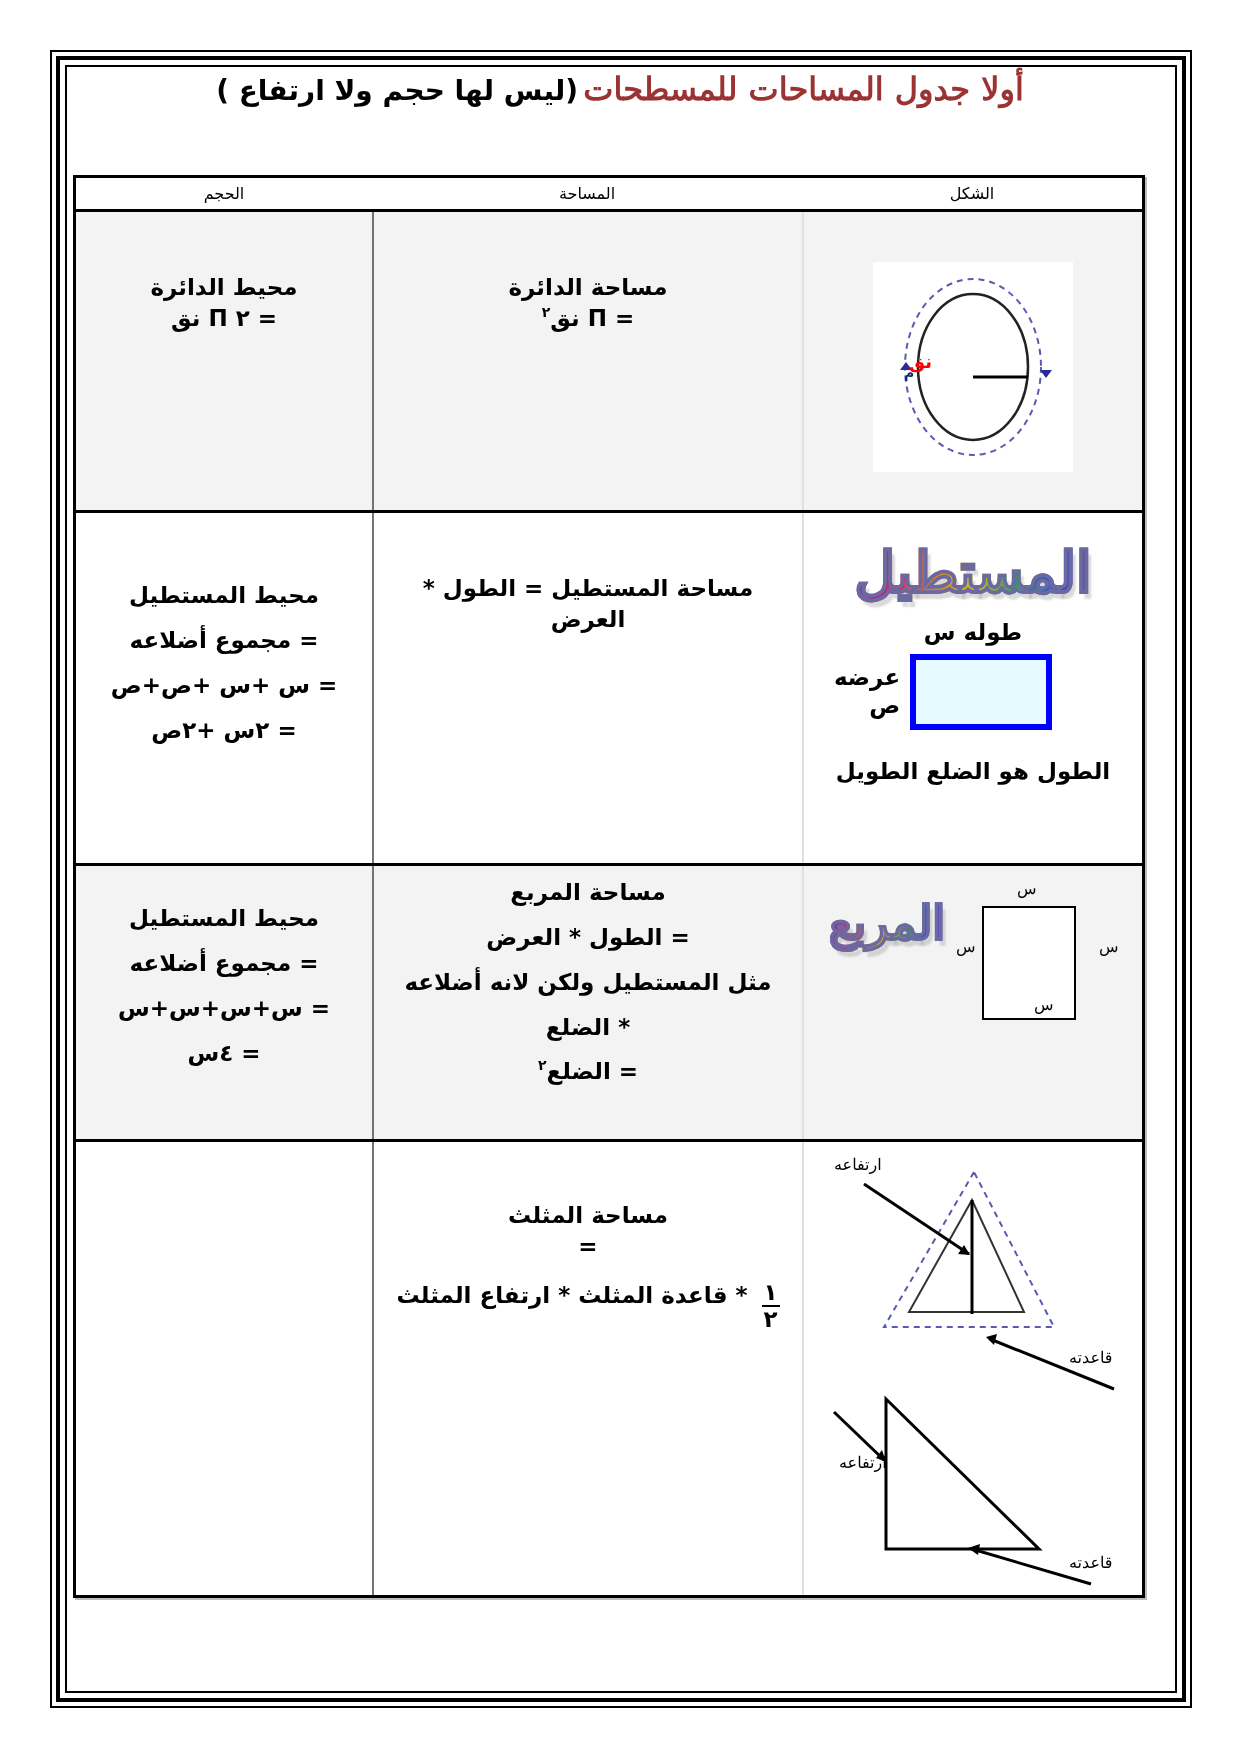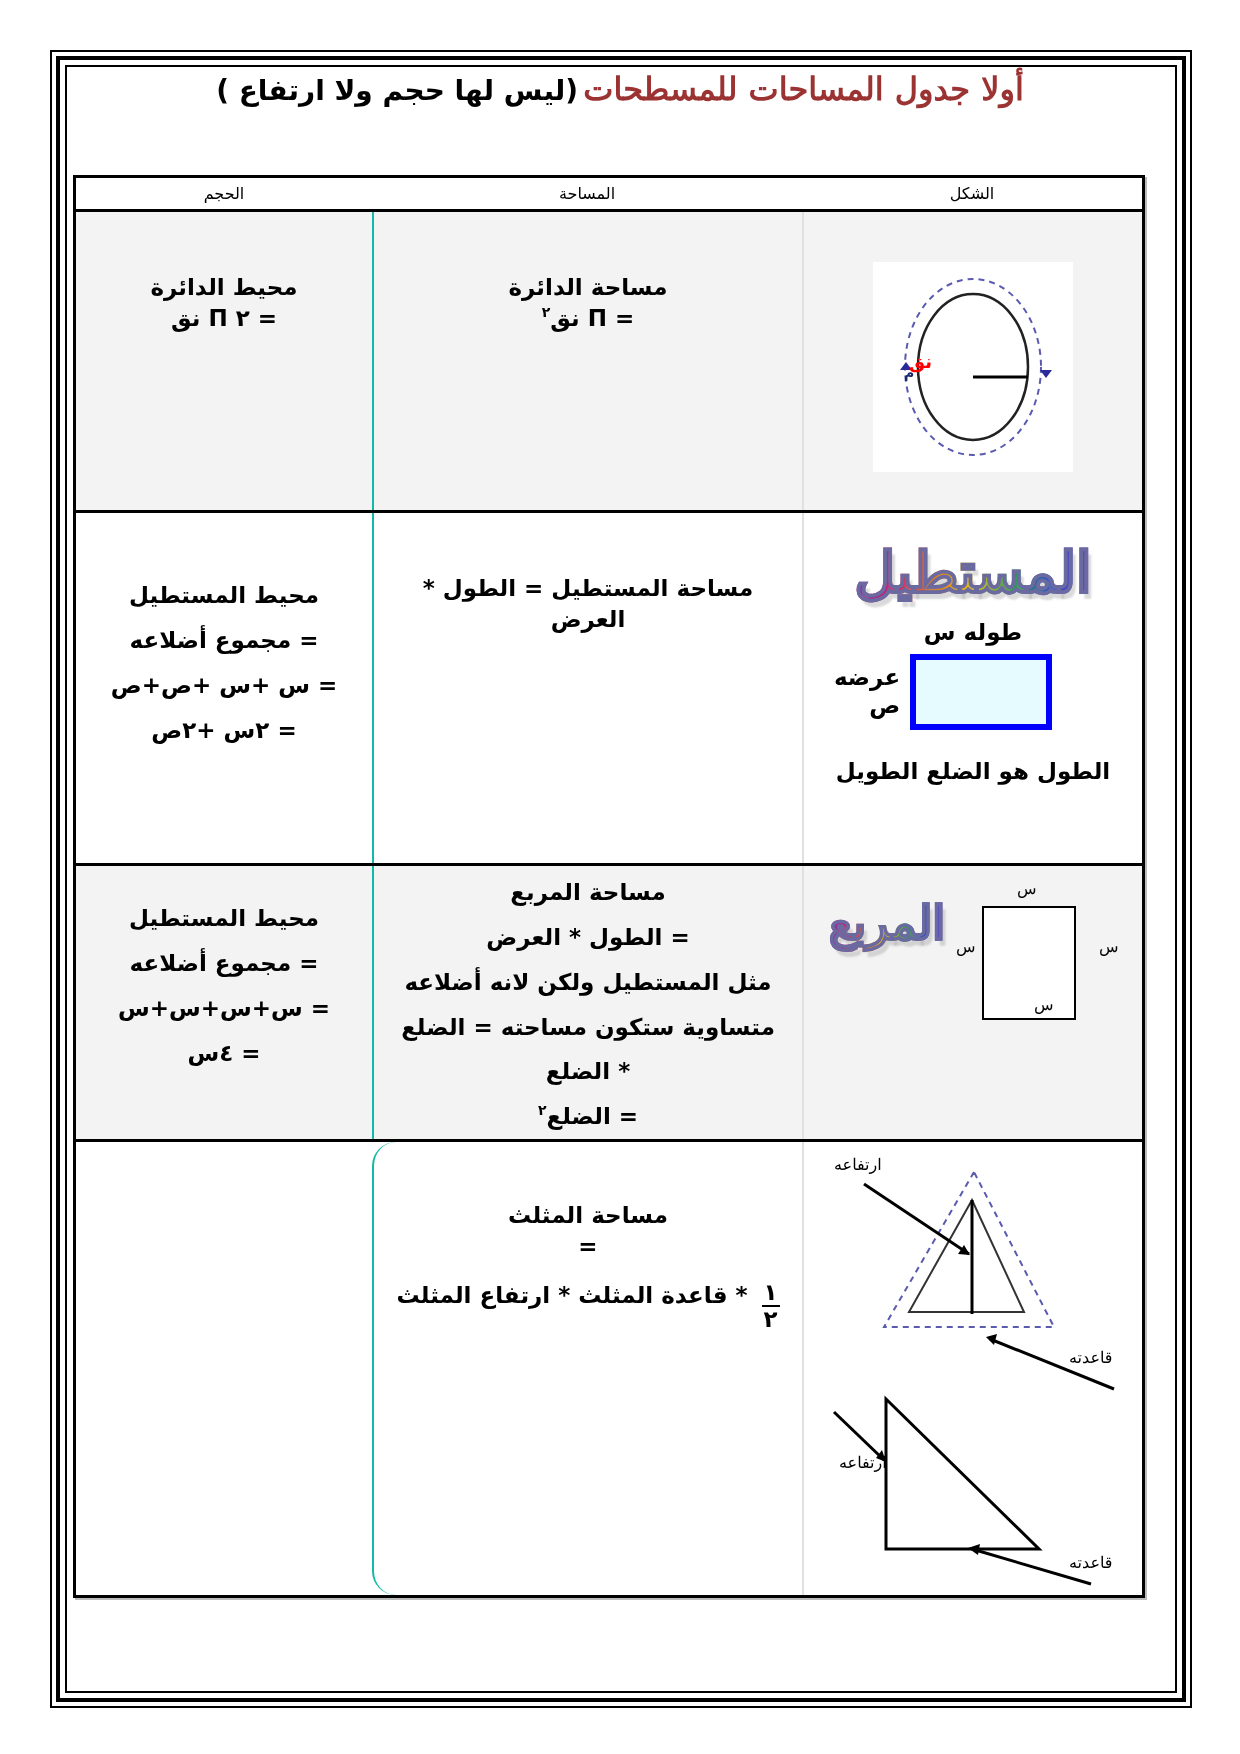--- a/index.html
+++ b/index.html
@@ -9,21 +9,21 @@
   .frame-inner { position:absolute; left:5px; top:5px; right:5px; bottom:5px; border:2px solid #000; }
   .title { position:absolute; left:120px; right:120px; top:70px; height:70px; direction:rtl; text-align:center; white-space:nowrap; }
   .title-main { color:#9b3333; font-family:"DejaVu Serif", serif; font-weight:bold; font-size:32px; }
   .title-sub { color:#000; font-family:"DejaVu Sans", sans-serif; font-weight:bold; font-size:28px; }
 
   .tbl { position:absolute; left:73px; top:175px; width:1072px; height:1423px; border:3px solid #000; box-shadow:2px 2px 0 #bbb; box-sizing:border-box; direction:rtl; }
   .row { position:absolute; left:0; right:0; border-bottom:3px solid #000; box-sizing:border-box; }
   .row.shaded { background:#f3f3f3; }
   .cell { position:absolute; top:0; bottom:0; box-sizing:border-box; display:flex; flex-direction:column; align-items:center; text-align:center; font-size:23px; font-weight:bold; line-height:1.35; }
   .c-shape { right:0; width:340px; border-left:2px solid #e0e0e0; }
-  .c-area { right:340px; width:430px; border-left:2px solid #14b8a6; }
+  .c-area { right:340px; width:430px; border-left:2px solid #737373; }
   .c-vol { right:770px; width:296px; }
   .hdr .cell { justify-content:center; font-weight:normal; font-size:16px; }
   .sup { font-size:14px; vertical-align:super; }
   .rainbow { font-family:"DejaVu Serif", serif; font-weight:bold; font-size:56px; background:linear-gradient(to left,#6a3fb5,#2a4bd8,#2aa04a,#e3c21a,#e67a1a,#d81a6a,#8a2ab5); -webkit-background-clip:text; background-clip:text; color:transparent; -webkit-text-stroke:2px #6a6aa0; text-shadow:4px 6px 2px rgba(150,150,150,0.35); }
   .rect-box { width:130px; height:64px; border:6px solid #0000ff; background:#e6fbff; }
   .small { font-size:16px; font-weight:normal; font-family:"Liberation Sans", sans-serif; }
 </style>
 </head>
 <body>
 
@@ -99,21 +99,20 @@
       <div style="position:absolute;left:178px;top:40px;width:90px;height:110px;border:2px solid #000;background:#fff;"></div>
       <span class="small" style="position:absolute;left:213px;top:12px;">س</span>
       <span class="small" style="position:absolute;left:152px;top:70px;">س</span>
       <span class="small" style="position:absolute;left:295px;top:70px;">س</span>
       <span class="small" style="position:absolute;left:230px;top:128px;">س</span>
     </div>
     <div class="cell c-area" style="padding-top:4px;line-height:1.95;text-align:center;">
       <div>مساحة المربع</div>
       <div>= الطول * العرض</div>
       <div>مثل المستطيل ولكن لانه أضلاعه</div>
-      <div>متساوية ستكون مساحته = الضلع</div>
       <div>* الضلع</div>
       <div><span>= الضلع</span><span class="sup">٢</span></div>
     </div>
     <div class="cell c-vol" style="padding-top:30px;line-height:1.95;">
       <div>محيط المستطيل</div>
       <div>=  مجموع أضلاعه</div>
       <div>= س+س+س+س</div>
       <div>= ٤س</div>
     </div>
   </div>
@@ -132,21 +131,21 @@
         <line x1="30" y1="270" x2="80" y2="318" stroke="#000" stroke-width="3"></line>
         <polygon points="82,320 72,316 78,308" fill="#000"></polygon>
         <line x1="287" y1="442" x2="168" y2="407" stroke="#000" stroke-width="3"></line>
         <polygon points="164,406 176,402 174,413" fill="#000"></polygon>
       </svg>
       <span class="small" style="position:absolute;left:30px;top:12px;">ارتفاعه</span>
       <span class="small" style="position:absolute;left:265px;top:205px;">قاعدته</span>
       <span class="small" style="position:absolute;left:35px;top:310px;">ارتفاعه</span>
       <span class="small" style="position:absolute;left:265px;top:410px;">قاعدته</span>
     </div>
-    <div class="cell c-area" style="padding-top:58px;border-radius:24px;">
+    <div class="cell c-area" style="padding-top:58px;">
       <div>مساحة المثلث</div>
       <div>=</div>
       <div style="display:flex;direction:rtl;align-items:flex-start;margin-top:18px;">
         <div style="display:flex;flex-direction:column;align-items:center;margin-left:14px;line-height:1.1;">
           <span style="border-bottom:2px solid #000;padding:0 2px;">١</span>
           <span>٢</span>
         </div>
         <span>* قاعدة المثلث  * ارتفاع المثلث</span>
       </div>
     </div>

